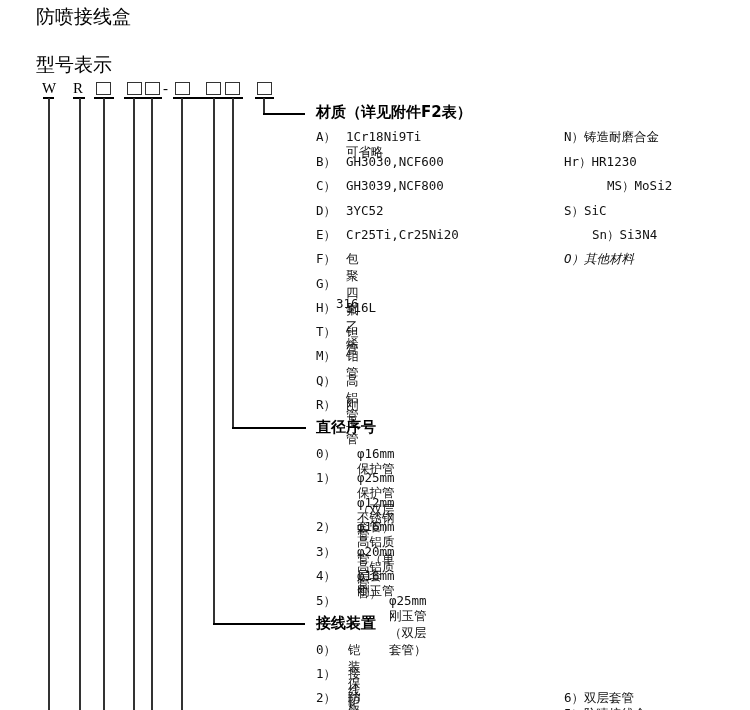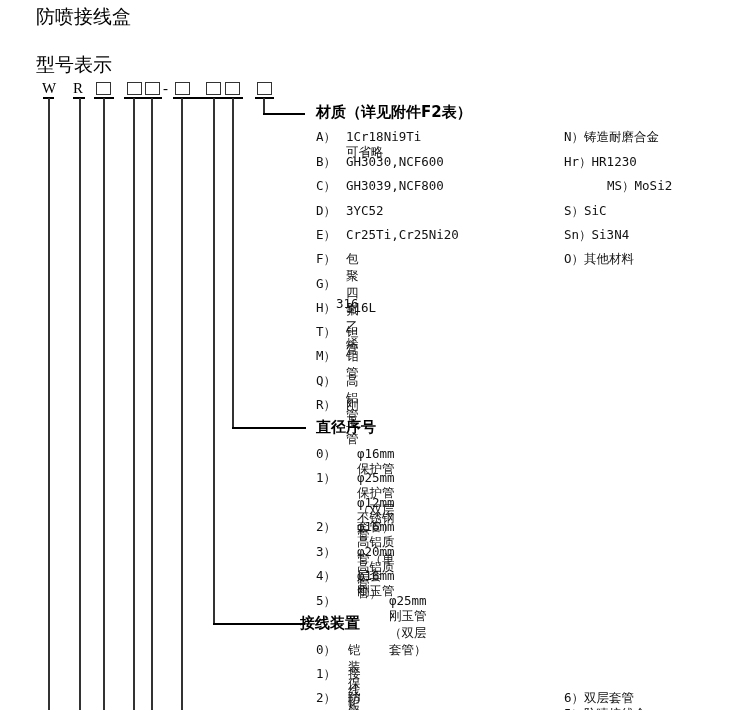--- a/index.html
+++ b/index.html
@@ -73,37 +73,37 @@
   <div class="item" style="left:316px;top:348px;"><span class="k">M）</span><span class="v" style="left:30px;">钼管</span></div>
   <div class="item" style="left:316px;top:373px;"><span class="k">Q）</span><span class="v" style="left:30px;">高铝管</span></div>
   <div class="item" style="left:316px;top:397px;"><span class="k">R）</span><span class="v" style="left:30px;">刚玉管</span></div>
 </div>
 
 <div>
   <div class="item" style="left:564px;top:129px;"><span class="k">N）</span><span>铸造耐磨合金</span></div>
   <div class="item" style="left:564px;top:154px;"><span class="k">Hr）</span><span>HR1230</span></div>
   <div class="item" style="left:564px;top:178px;margin-left:43px;"><span class="k">MS）</span><span>MoSi2</span></div>
   <div class="item" style="left:564px;top:203px;"><span class="k">S）</span><span>SiC</span></div>
-  <div class="item" style="left:564px;top:227px;"><span class="k">Sn）</span><span>Si3N4</span></div>
-  <div class="item" style="left:564px;top:251px;"><span class="k">O）</span><span>其他材料</span></div>
+  <div class="item" style="left:592px;top:227px;"><span class="k">Sn）</span><span>Si3N4</span></div>
+  <div class="item" style="left:564px;top:251px;font-style:italic;"><span class="k">O）</span><span>其他材料</span></div>
 </div>
 
 <div class="section" style="left:316px;top:418px;">直径序号</div>
 
 <div>
   <div class="item" style="left:316px;top:446px;"><span class="k">0）</span><span class="v" style="left:41px;">φ16mm保护管</span></div>
   <div class="item" style="left:316px;top:470px;"><span class="k">1）</span><span class="v" style="left:41px;">φ25mm保护管（双层套管）</span></div>
   <div class="item" style="left:316px;top:495px;"><span class="k"></span><span class="v" style="left:41px;">φ12mm不锈钢管</span></div>
   <div class="item" style="left:316px;top:519px;"><span class="k">2）</span><span class="v" style="left:41px;">φ16mm高铝质管（单层套管）</span></div>
   <div class="item" style="left:316px;top:544px;"><span class="k">3）</span><span class="v" style="left:41px;">φ20mm高铝质管</span></div>
   <div class="item" style="left:316px;top:568px;"><span class="k">4）</span><span class="v" style="left:41px;">φ16mm刚玉管</span></div>
   <div class="item" style="left:316px;top:593px;"><span class="k">5）</span><span class="v" style="left:41px;margin-left:32px;">φ25mm刚玉管（双层套管）</span></div>
 </div>
 
-<div class="section" style="left:300px;top:614px;text-align:center;">接线装置</div>
+<div class="section" style="left:316px;top:614px;text-align:center;">接线装置</div>
 
 <div>
   <div class="item" style="left:316px;top:642px;"><span class="k">0）</span><span class="v" style="left:32px;">铠装保护帽带引线</span></div>
   <div class="item" style="left:316px;top:666px;"><span class="k">1）</span><span class="v" style="left:32px;">接线板</span></div>
   <div class="item" style="left:316px;top:690px;"><span class="k">2）</span><span class="v" style="left:32px;">防溅接线盒</span></div>
 </div>
 
 <div>
   <div class="item" style="left:564px;top:666px;margin-top:40px;"><span class="k">5）</span><span>防喷接线盒</span></div>
   <div class="item" style="left:564px;top:690px;"><span class="k">6）</span><span>双层套管</span></div>

